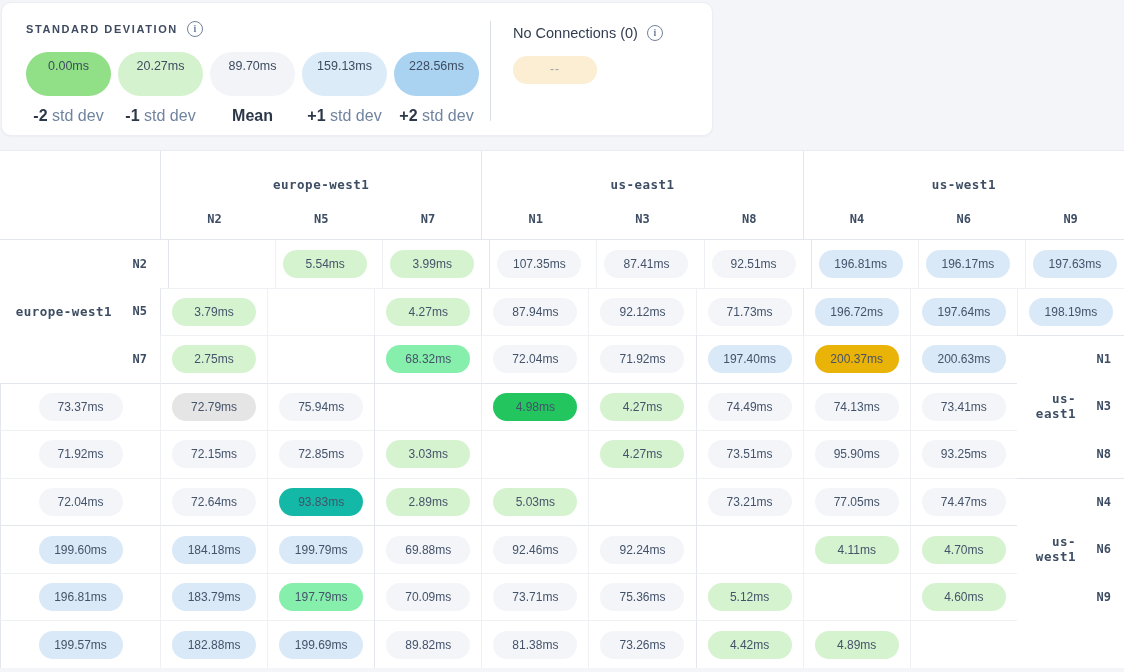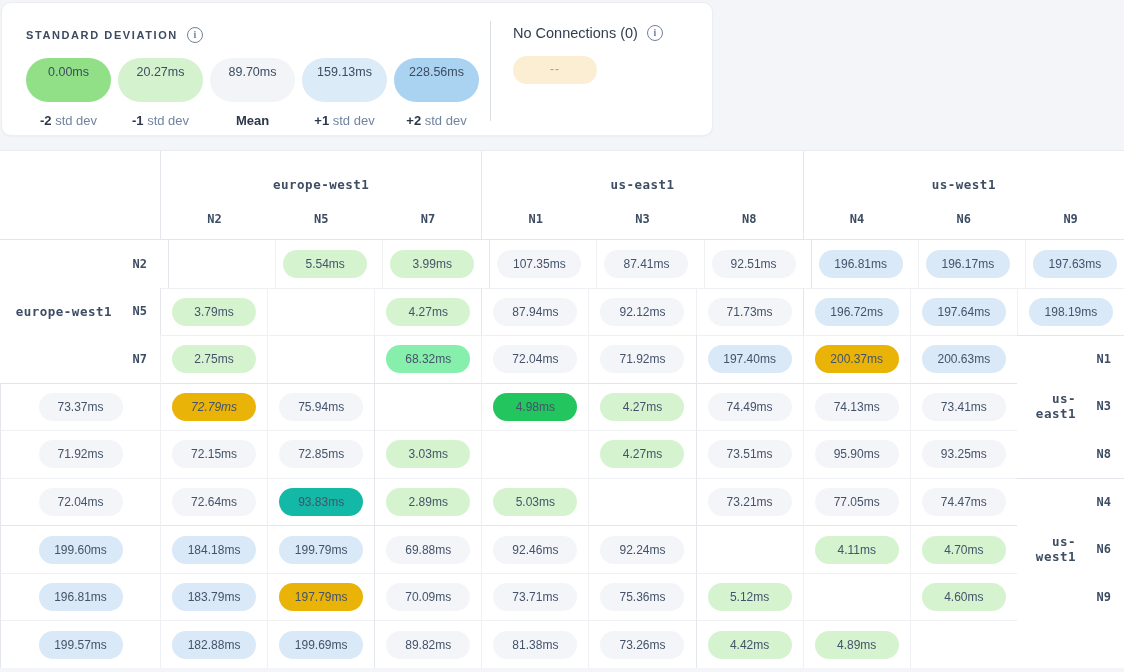--- a/index.html
+++ b/index.html
@@ -8,38 +8,38 @@
     position:relative; width:1124px; height:672px; background:#f4f5f9;
     font-family:"Liberation Sans","DejaVu Sans",sans-serif; overflow:hidden;
   }
 
   
   .legend-card {
     position:absolute; left:1px; top:2px; width:712px; height:134px;
     background:#ffffff; border:1px solid #eceef3; border-radius:10px;
     box-shadow:0 1px 2px rgba(40,50,70,.04);
   }
-  .legend-left { position:absolute; left:24px; top:24px; }
+  .legend-left { position:absolute; left:24px; top:18px; }
   .legend-title-row { display:flex; align-items:center; gap:9px; }
   .legend-title {
     font-size:11px; font-weight:bold; letter-spacing:1.6px; color:#3d4a5f;
   }
   .info-icon {
     width:16px; height:16px; border:1.4px solid #72819b; border-radius:50%;
     color:#72819b; font-size:10px; font-weight:bold; line-height:13px;
     text-align:center; font-family:"Liberation Serif","DejaVu Serif",serif;
     display:inline-block; cursor:pointer;
   }
   .stops-row { display:flex; gap:7px; margin-top:15px; }
   .stop { display:flex; flex-direction:column; align-items:center; width:85px; }
   .stop-pill {
     width:85px; height:44px; border-radius:999px; text-align:center;
     line-height:28px; font-size:12.5px; color:#3e4c61;
   }
-  .stop-label { margin-top:11px; font-size:13px; color:#71849f; white-space:nowrap; }
+  .stop-label { margin-top:11px; font-size:16px; color:#71849f; white-space:nowrap; }
   .stop-label b { color:#2c3849; font-weight:bold; }
   .legend-divider {
     position:absolute; left:488px; top:18px; width:1px; height:100px; background:#d9dde4;
   }
   .no-conn { position:absolute; left:511px; top:22px; }
   .no-conn-row { display:flex; align-items:center; gap:9px; }
   .no-conn-label { font-size:14.5px; color:#313d4f; }
   .no-conn-pill {
     margin-top:15px; width:84px; height:28px; border-radius:999px;
     text-align:center; line-height:26px; font-size:12px; color:#9aa0aa;
@@ -239,21 +239,21 @@
         <div class="pill" style="background: rgb(217, 233, 247);">200.63ms</div>
       </div>
       <div class="rowhead gtop">
         <div class="region"></div>
         <div class="node">N1</div>
       </div>
       <div class="cell gleft gtop">
         <div class="pill" style="background: rgb(243, 245, 249);">73.37ms</div>
       </div>
       <div class="cell gtop">
-        <div class="pill" style="background: #eab308; font-style: italic;">72.79ms</div>
+        <div class="pill" style="background: #e5e5e5;">72.79ms</div>
       </div>
       <div class="cell gtop">
         <div class="pill" style="background: rgb(243, 245, 249);">75.94ms</div>
       </div>
       <div class="cell gleft gtop"></div>
       <div class="cell gtop">
         <div class="pill" style="background: #22c55e;">4.98ms</div>
       </div>
       <div class="cell gtop">
         <div class="pill" style="background: rgb(214, 243, 208);">4.27ms</div>
@@ -358,21 +358,21 @@
         <div class="region">us-west1</div>
         <div class="node">N6</div>
       </div>
       <div class="cell gleft">
         <div class="pill" style="background: rgb(217, 233, 247);">196.81ms</div>
       </div>
       <div class="cell">
         <div class="pill" style="background: rgb(217, 233, 247);">183.79ms</div>
       </div>
       <div class="cell">
-        <div class="pill" style="background: #eab308;">197.79ms</div>
+        <div class="pill" style="background: #86efac;">197.79ms</div>
       </div>
       <div class="cell gleft">
         <div class="pill" style="background: rgb(243, 245, 249);">70.09ms</div>
       </div>
       <div class="cell">
         <div class="pill" style="background: rgb(243, 245, 249);">73.71ms</div>
       </div>
       <div class="cell">
         <div class="pill" style="background: rgb(243, 245, 249);">75.36ms</div>
       </div>

